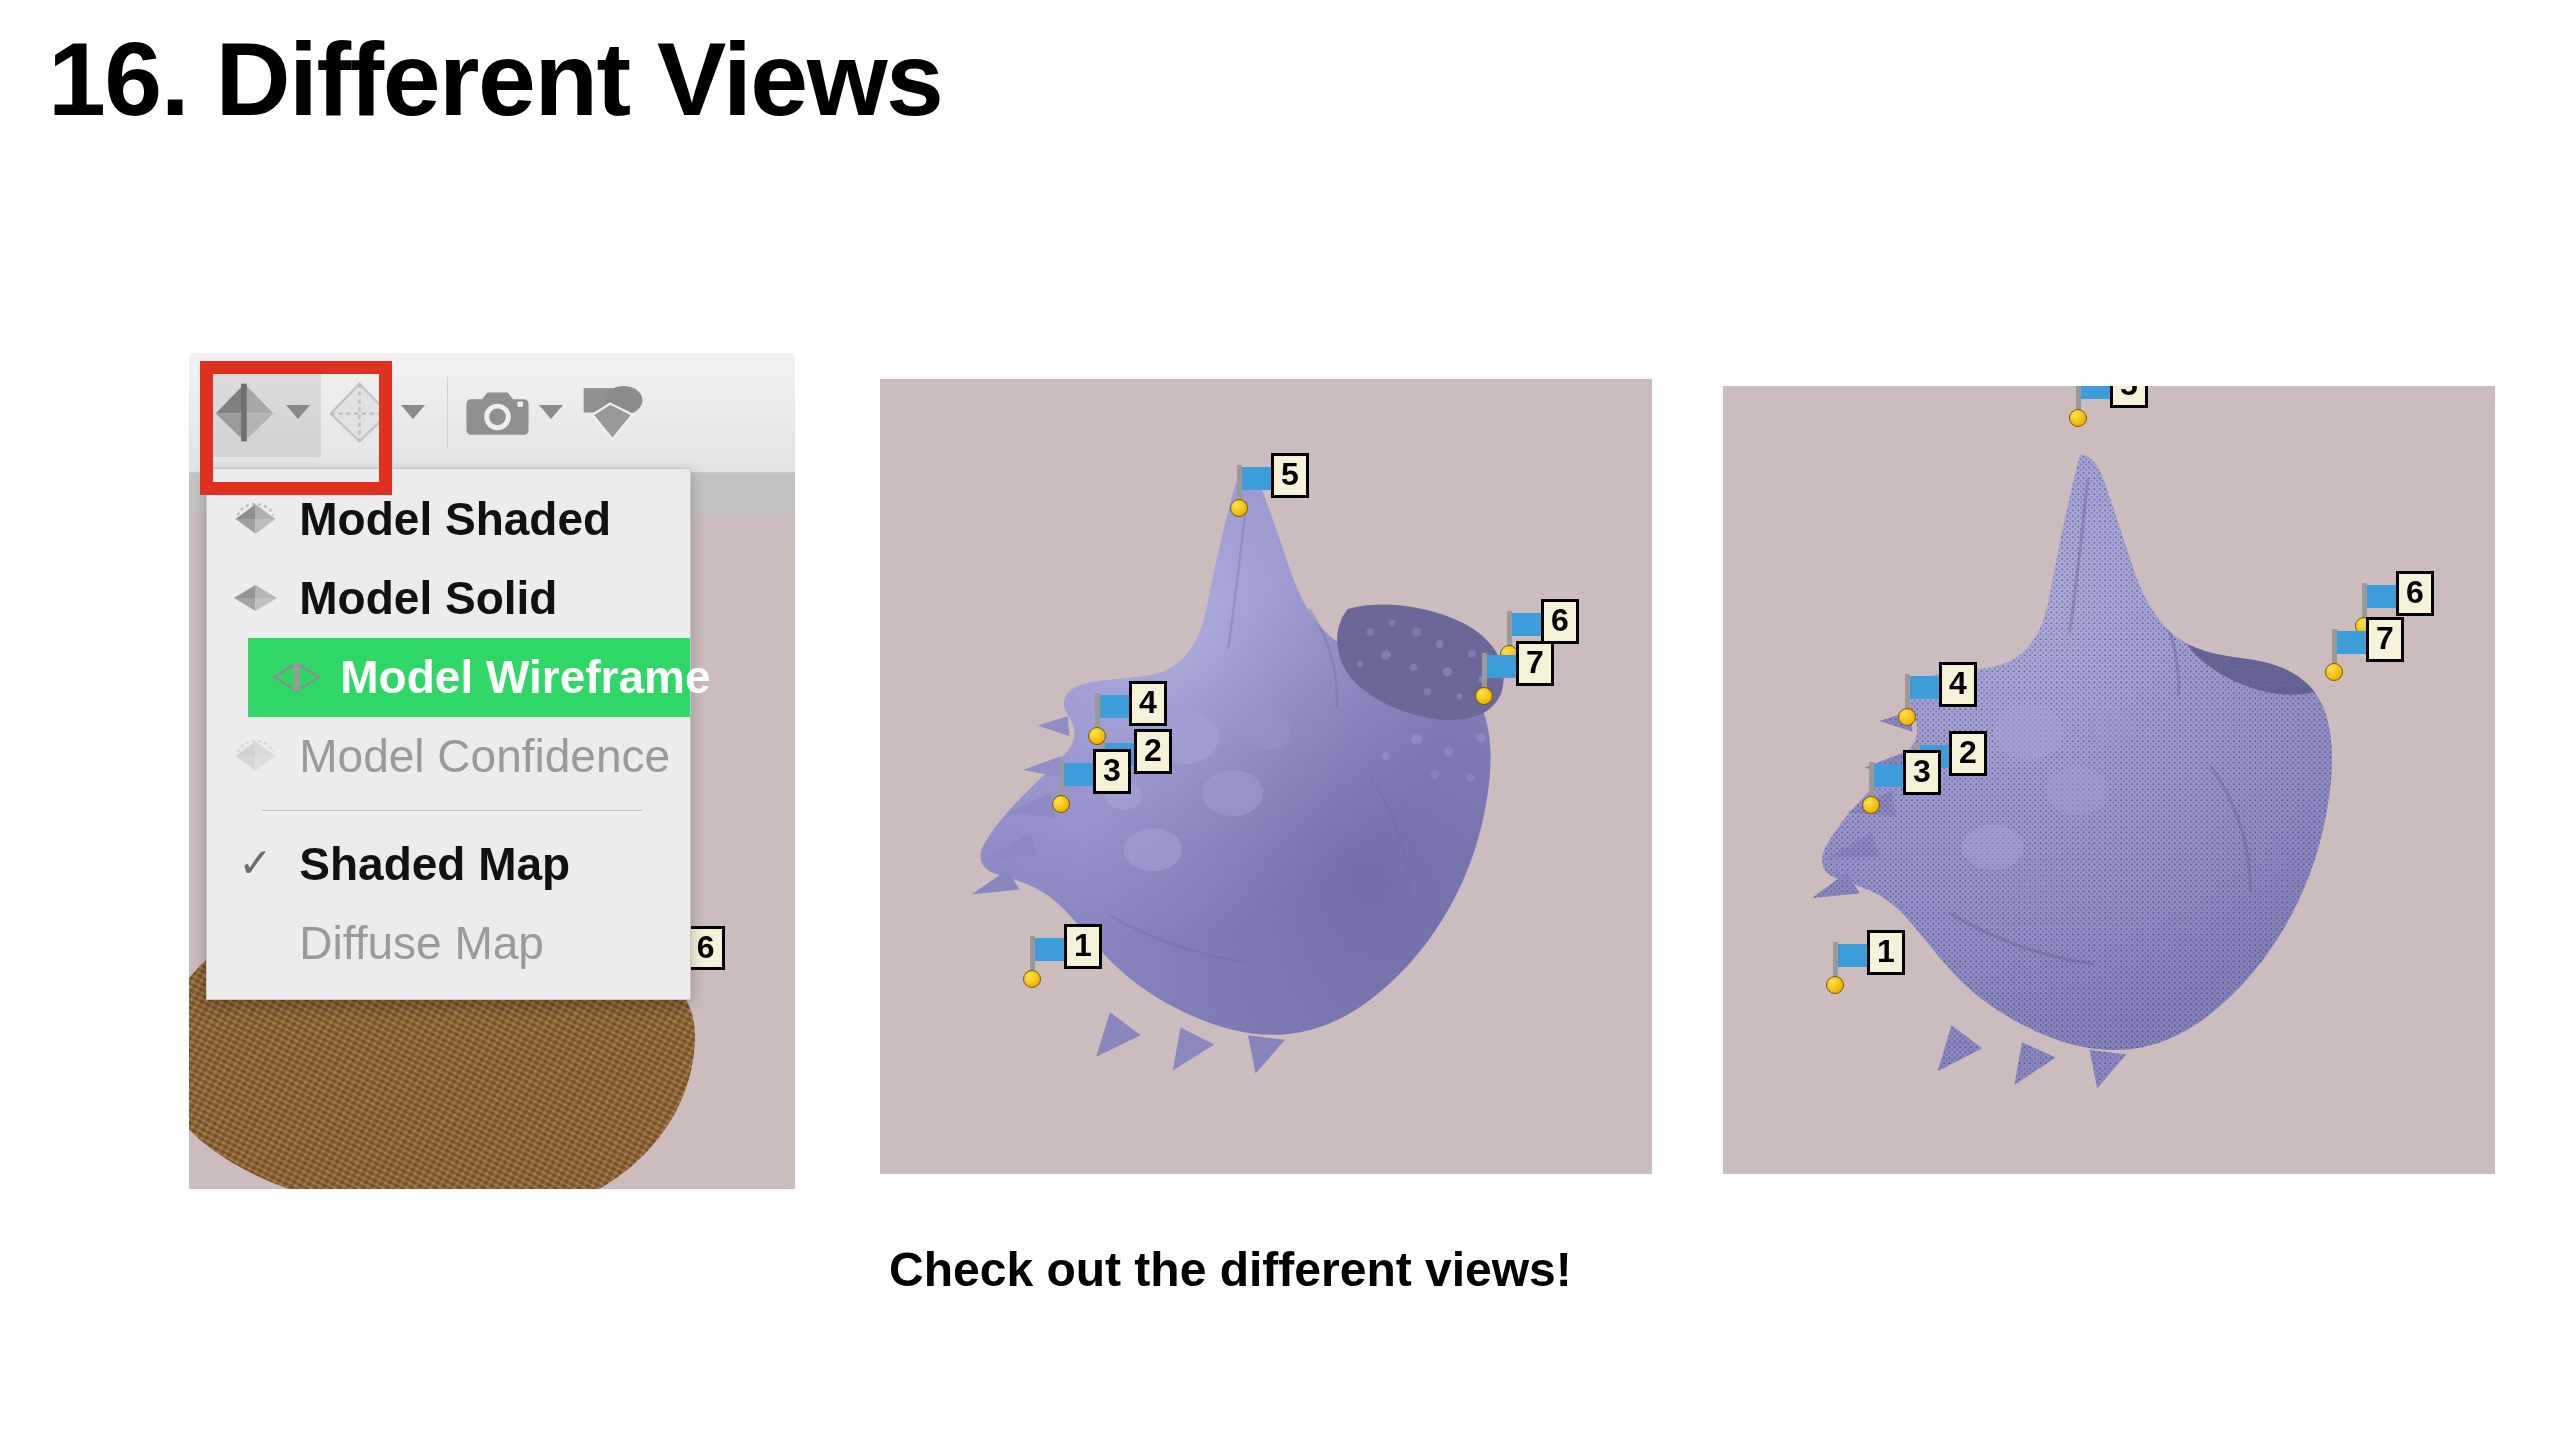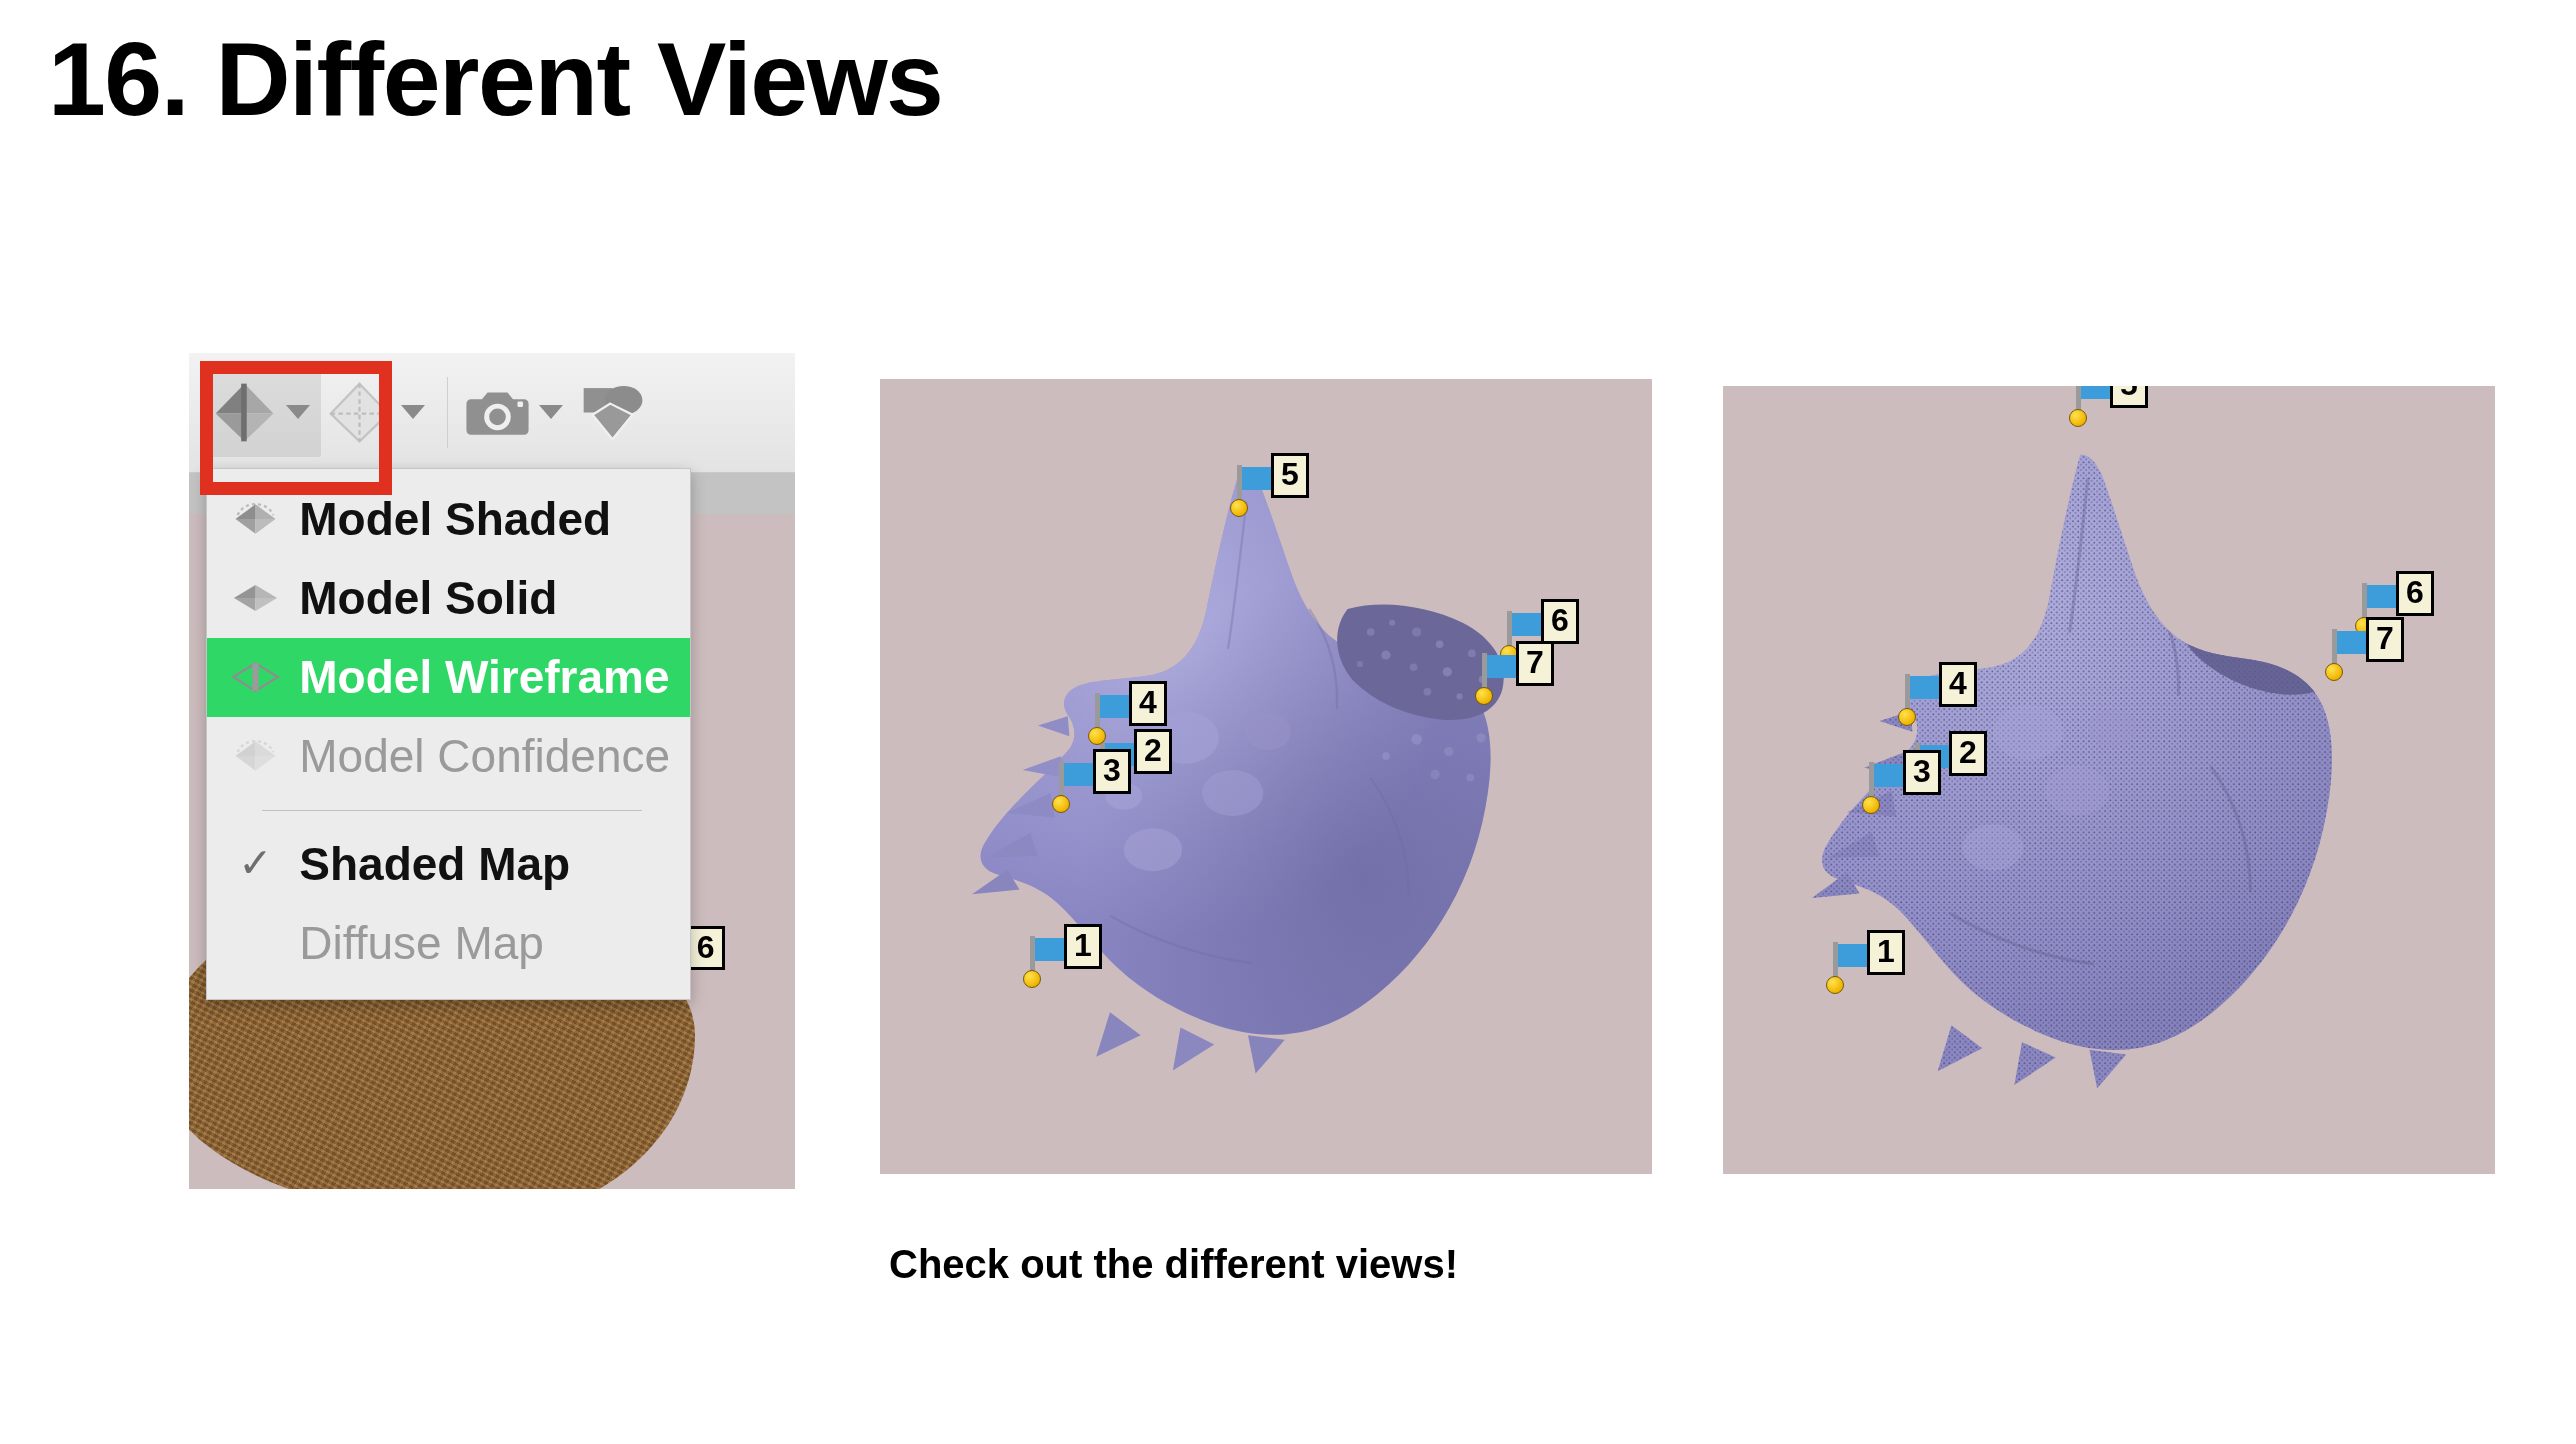--- a/index.html
+++ b/index.html
@@ -13,21 +13,21 @@
   
   .slide-title{
     position:absolute;left:48px;top:25px;
     font-size:104px;font-weight:700;color:#000000;
     letter-spacing:-1.5px;line-height:1.05;white-space:nowrap;
   }
 
   
   .caption{
     position:absolute;left:889px;top:1242px;
-    font-size:40px;font-weight:600;color:#000;white-space:nowrap;
+    font-size:48px;font-weight:600;color:#000;white-space:nowrap;
   }
 
   
   .shot{
     position:absolute;left:189px;top:353px;width:606px;height:836px;
     overflow:hidden;background:#ffffff;
   }
   
   .shot-viewport{
     position:absolute;left:0;top:117px;width:606px;height:719px;
@@ -105,21 +105,21 @@
   }
   .mi{
     display:flex;align-items:center;height:79px;
     padding-left:20px;box-sizing:border-box;
   }
   .mi-ico{width:57px;height:48px;flex:0 0 57px;margin-right:15.3px;}
   .mi-label{
     font-size:46px;color:#111;font-weight:600;white-space:nowrap;
   }
   .mi.dim .mi-label{color:#9a9a9a;font-weight:500;}
-  .mi.sel{background:#2fd866;}
+  .mi.sel{background:#2fd866;margin-left:41px;}
   .mi.sel .mi-label{color:#ffffff;font-weight:600;}
   .mi-check{
     width:57px;flex:0 0 57px;margin-right:15.3px;
     font-size:41px;color:#6e6e6e;line-height:1;text-align:center;
   }
   .mi-sep{height:0.8px;background:#c2c2c2;margin:14px 48px 14px 55px;}
 
   
   .panel{
     position:absolute;background:#cdbcbe;overflow:hidden;

